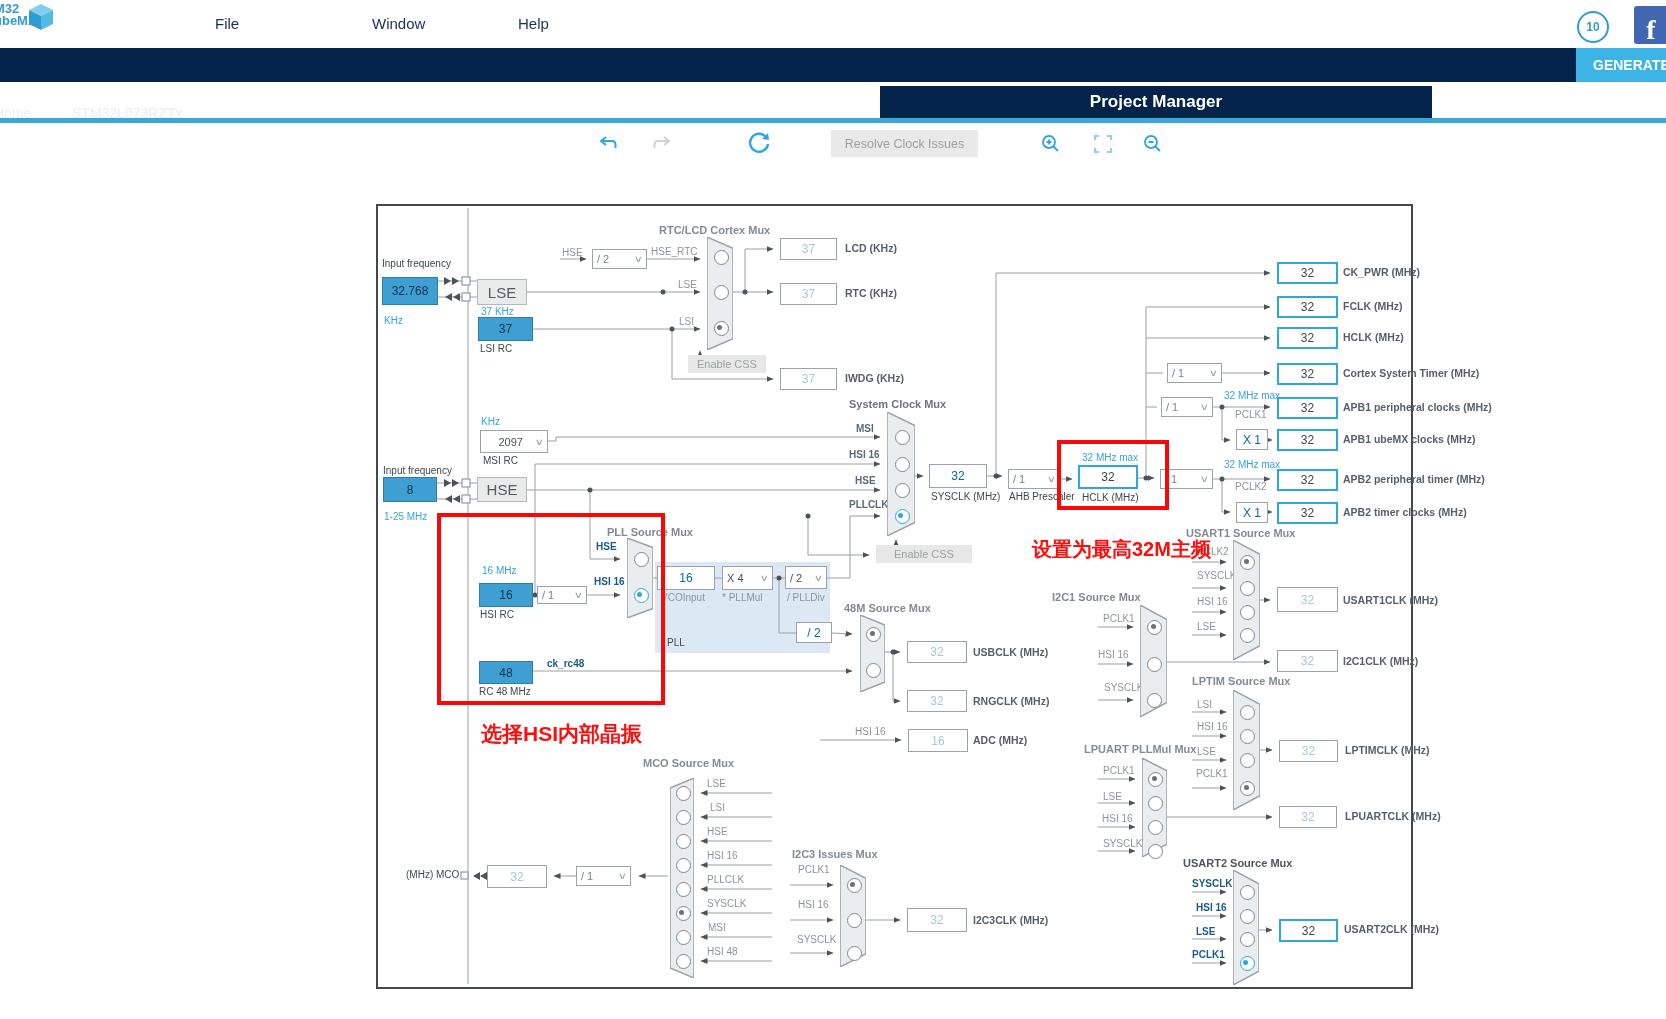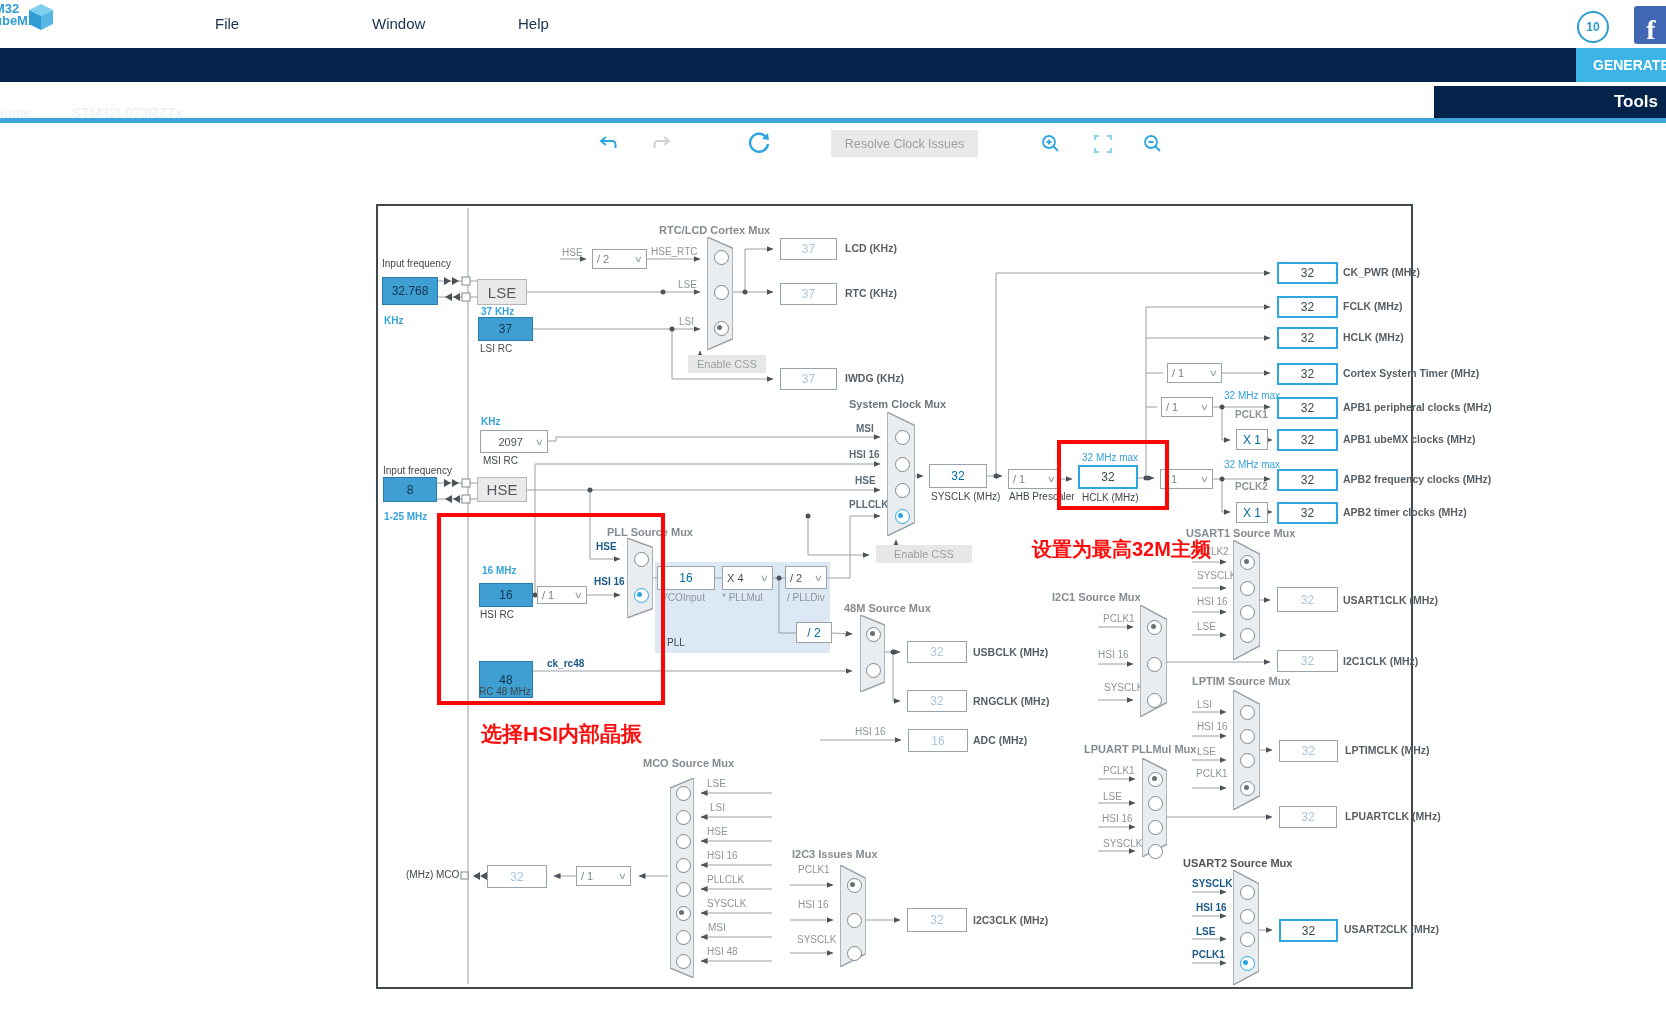--- a/index.html
+++ b/index.html
@@ -17,21 +17,21 @@
   .gen-btn{left:1576px;top:48px;width:160px;height:34px;background:#3cb4e6;color:#fff;font-weight:bold;
            font-size:14px;display:flex;align-items:center;padding-left:17px}
   .tabseg{top:86px;height:32px;background:#03234b;color:#fff;font-weight:bold;font-size:17px;
           display:flex;align-items:center;justify-content:center}
   .tabseg.active{background:#3aa6d9}
   .tabstrip{left:0;top:118px;width:1666px;height:5px;background:#3aa6d9}
   .toolbtn{background:#e9e9e9;color:#9aa0a4;font-size:12.5px;display:flex;align-items:center;justify-content:center}
   
   .panel{left:376px;top:204px;width:1037px;height:785px;border:2px solid #43484c;background:#fff}
   .lbl{font-size:10px;color:#8d9499}
-  .b{font-weight:bold}
+  .b{font-weight:normal}
   .dk{color:#3f474c}
   .slate{color:#5b6a76;font-weight:bold}
   .navy{color:#1b5a87;font-weight:bold}
   .blue{color:#35a4dc}
   .outlbl{font-size:10.5px;font-weight:bold;color:#565f66}
   .title{font-size:11px;font-weight:bold;color:#838b91}
   .title.dkt{color:#4e565c}
   .vbox{border:1px solid #9aa3a9;background:#fff;color:#a9c6dc;font-size:12px;display:flex;align-items:center;justify-content:center}
   .vbox.on{border:2px solid #2ea7e0;color:#3f474c}
   .vbox.dkv{color:#0369a1}
@@ -81,22 +81,22 @@
   <div class="ab crumbbar">
     <div class="ab crumb nowrap" style="left:-6px">Home</div>
     <div class="ab chev" style="left:38px;top:60px"></div>
     <div class="ab crumb nowrap" style="left:72px">STM32L073RZTx</div>
     <div class="ab chev" style="left:200px;top:60px"></div>
     <div class="ab crumb bold nowrap" style="left:226px">TencentOS_tiny.ioc - Clock Configuration</div>
     <div class="ab chev" style="left:556px;top:60px"></div>
   </div>
   <div class="ab gen-btn nowrap">GENERATE</div>
 
-  <div class="ab tabseg" style="left:1434px;width:232px;justify-content:flex-end;padding-right:8px">
-    <span>Tools</span>
+  <div class="ab tabseg" style="left:880px;width:552px">
+    <span>Project Manager</span>
     </div>
   <div class="ab tabstrip"></div>
 
   <svg class="ab" style="left:598px;top:133px" width="22" height="22" viewBox="0 0 22 22">
     <path d="M8 4 L3 8 L8 12" fill="none" stroke="#2ea7e0" stroke-width="2"></path>
     <path d="M3 8 H14 C16.5 8 17.5 10 17.5 12 V15" fill="none" stroke="#2ea7e0" stroke-width="2"></path>
     </svg>
   <svg class="ab" style="left:650px;top:133px" width="22" height="22" viewBox="0 0 22 22">
     <path d="M14 4 L19 8 L14 12" fill="none" stroke="#cdd2d5" stroke-width="2"></path>
     <path d="M19 8 H8 C5.5 8 4.5 10 4.5 12 V15" fill="none" stroke="#cdd2d5" stroke-width="2"></path>
@@ -323,21 +323,21 @@
     </div>
   <div class="ab lbl nowrap" style="left:722px;top:592px">* PLLMul</div>
   <div class="ab dd dkv" style="left:785px;top:566px;width:42px;height:23px">
     <span>/ 2</span>
       <span class="ch">∨</span>
     </div>
   <div class="ab lbl nowrap" style="left:787px;top:592px">/ PLLDiv</div>
   <div class="ab vbox dkv" style="left:796px;top:622px;width:36px;height:21px">/ 2</div>
   <div class="ab lbl dk nowrap" style="left:667px;top:637px">PLL</div>
   <div class="ab lbl navy nowrap" style="left:547px;top:658px">ck_rc48</div>
-  <div class="ab bluebox" style="left:479px;top:661px;width:54px;height:37px">48</div>
+  <div class="ab bluebox" style="left:479px;top:661px;width:54px;height:23px">48</div>
   <div class="ab lbl dk nowrap" style="left:479px;top:686px">RC 48 MHz</div>
 
   <div class="ab title nowrap" style="left:849px;top:398px;color:#6e767c">System Clock Mux</div>
   <div class="ab lbl slate nowrap" style="left:856px;top:423px">MSI</div>
   <div class="ab lbl slate nowrap" style="left:849px;top:449px">HSI 16</div>
   <div class="ab lbl slate nowrap" style="left:855px;top:475px">HSE</div>
   <div class="ab lbl slate nowrap" style="left:849px;top:499px">PLLCLK</div>
   <div class="ab mux" style="left:887px;top:412px;width:28px;height:124px">
     <svg viewBox="0 0 30 100" preserveAspectRatio="none">
         <polygon points="0,0 30,11 30,89 0,100"></polygon>
@@ -442,21 +442,21 @@
   <div class="ab vbox dkv" style="left:1236px;top:429px;width:32px;height:21px">X 1</div>
   <div class="ab vbox on" style="left:1277px;top:429px;width:61px;height:22px">32</div>
   <div class="ab outlbl nowrap" style="left:1343px;top:433px">APB1 ubeMX clocks (MHz)</div>
   <div class="ab dd" style="left:1160px;top:469px;width:53px;height:20px">
     <span>/ 1</span>
       <span class="ch">∨</span>
     </div>
   <div class="ab lbl blue nowrap" style="left:1224px;top:459px">32 MHz max</div>
   <div class="ab lbl b nowrap" style="left:1235px;top:481px">PCLK2</div>
   <div class="ab vbox on" style="left:1277px;top:469px;width:61px;height:22px">32</div>
-  <div class="ab outlbl nowrap" style="left:1343px;top:473px">APB2 frequency clocks (MHz)</div>
+  <div class="ab outlbl nowrap" style="left:1343px;top:473px">APB2 peripheral timer (MHz)</div>
   <div class="ab vbox dkv" style="left:1236px;top:502px;width:32px;height:21px">X 1</div>
   <div class="ab vbox on" style="left:1277px;top:502px;width:61px;height:22px">32</div>
   <div class="ab outlbl nowrap" style="left:1343px;top:506px">APB2 timer clocks (MHz)</div>
 
   <div class="ab title nowrap" style="left:1186px;top:527px">USART1 Source Mux</div>
   <div class="ab lbl nowrap" style="left:1197px;top:546px">PCLK2</div>
   <div class="ab lbl nowrap" style="left:1197px;top:570px">SYSCLK</div>
   <div class="ab lbl nowrap" style="left:1197px;top:596px">HSI 16</div>
   <div class="ab lbl nowrap" style="left:1197px;top:621px">LSE</div>
   <div class="ab mux" style="left:1233px;top:540px;width:27px;height:120px">

